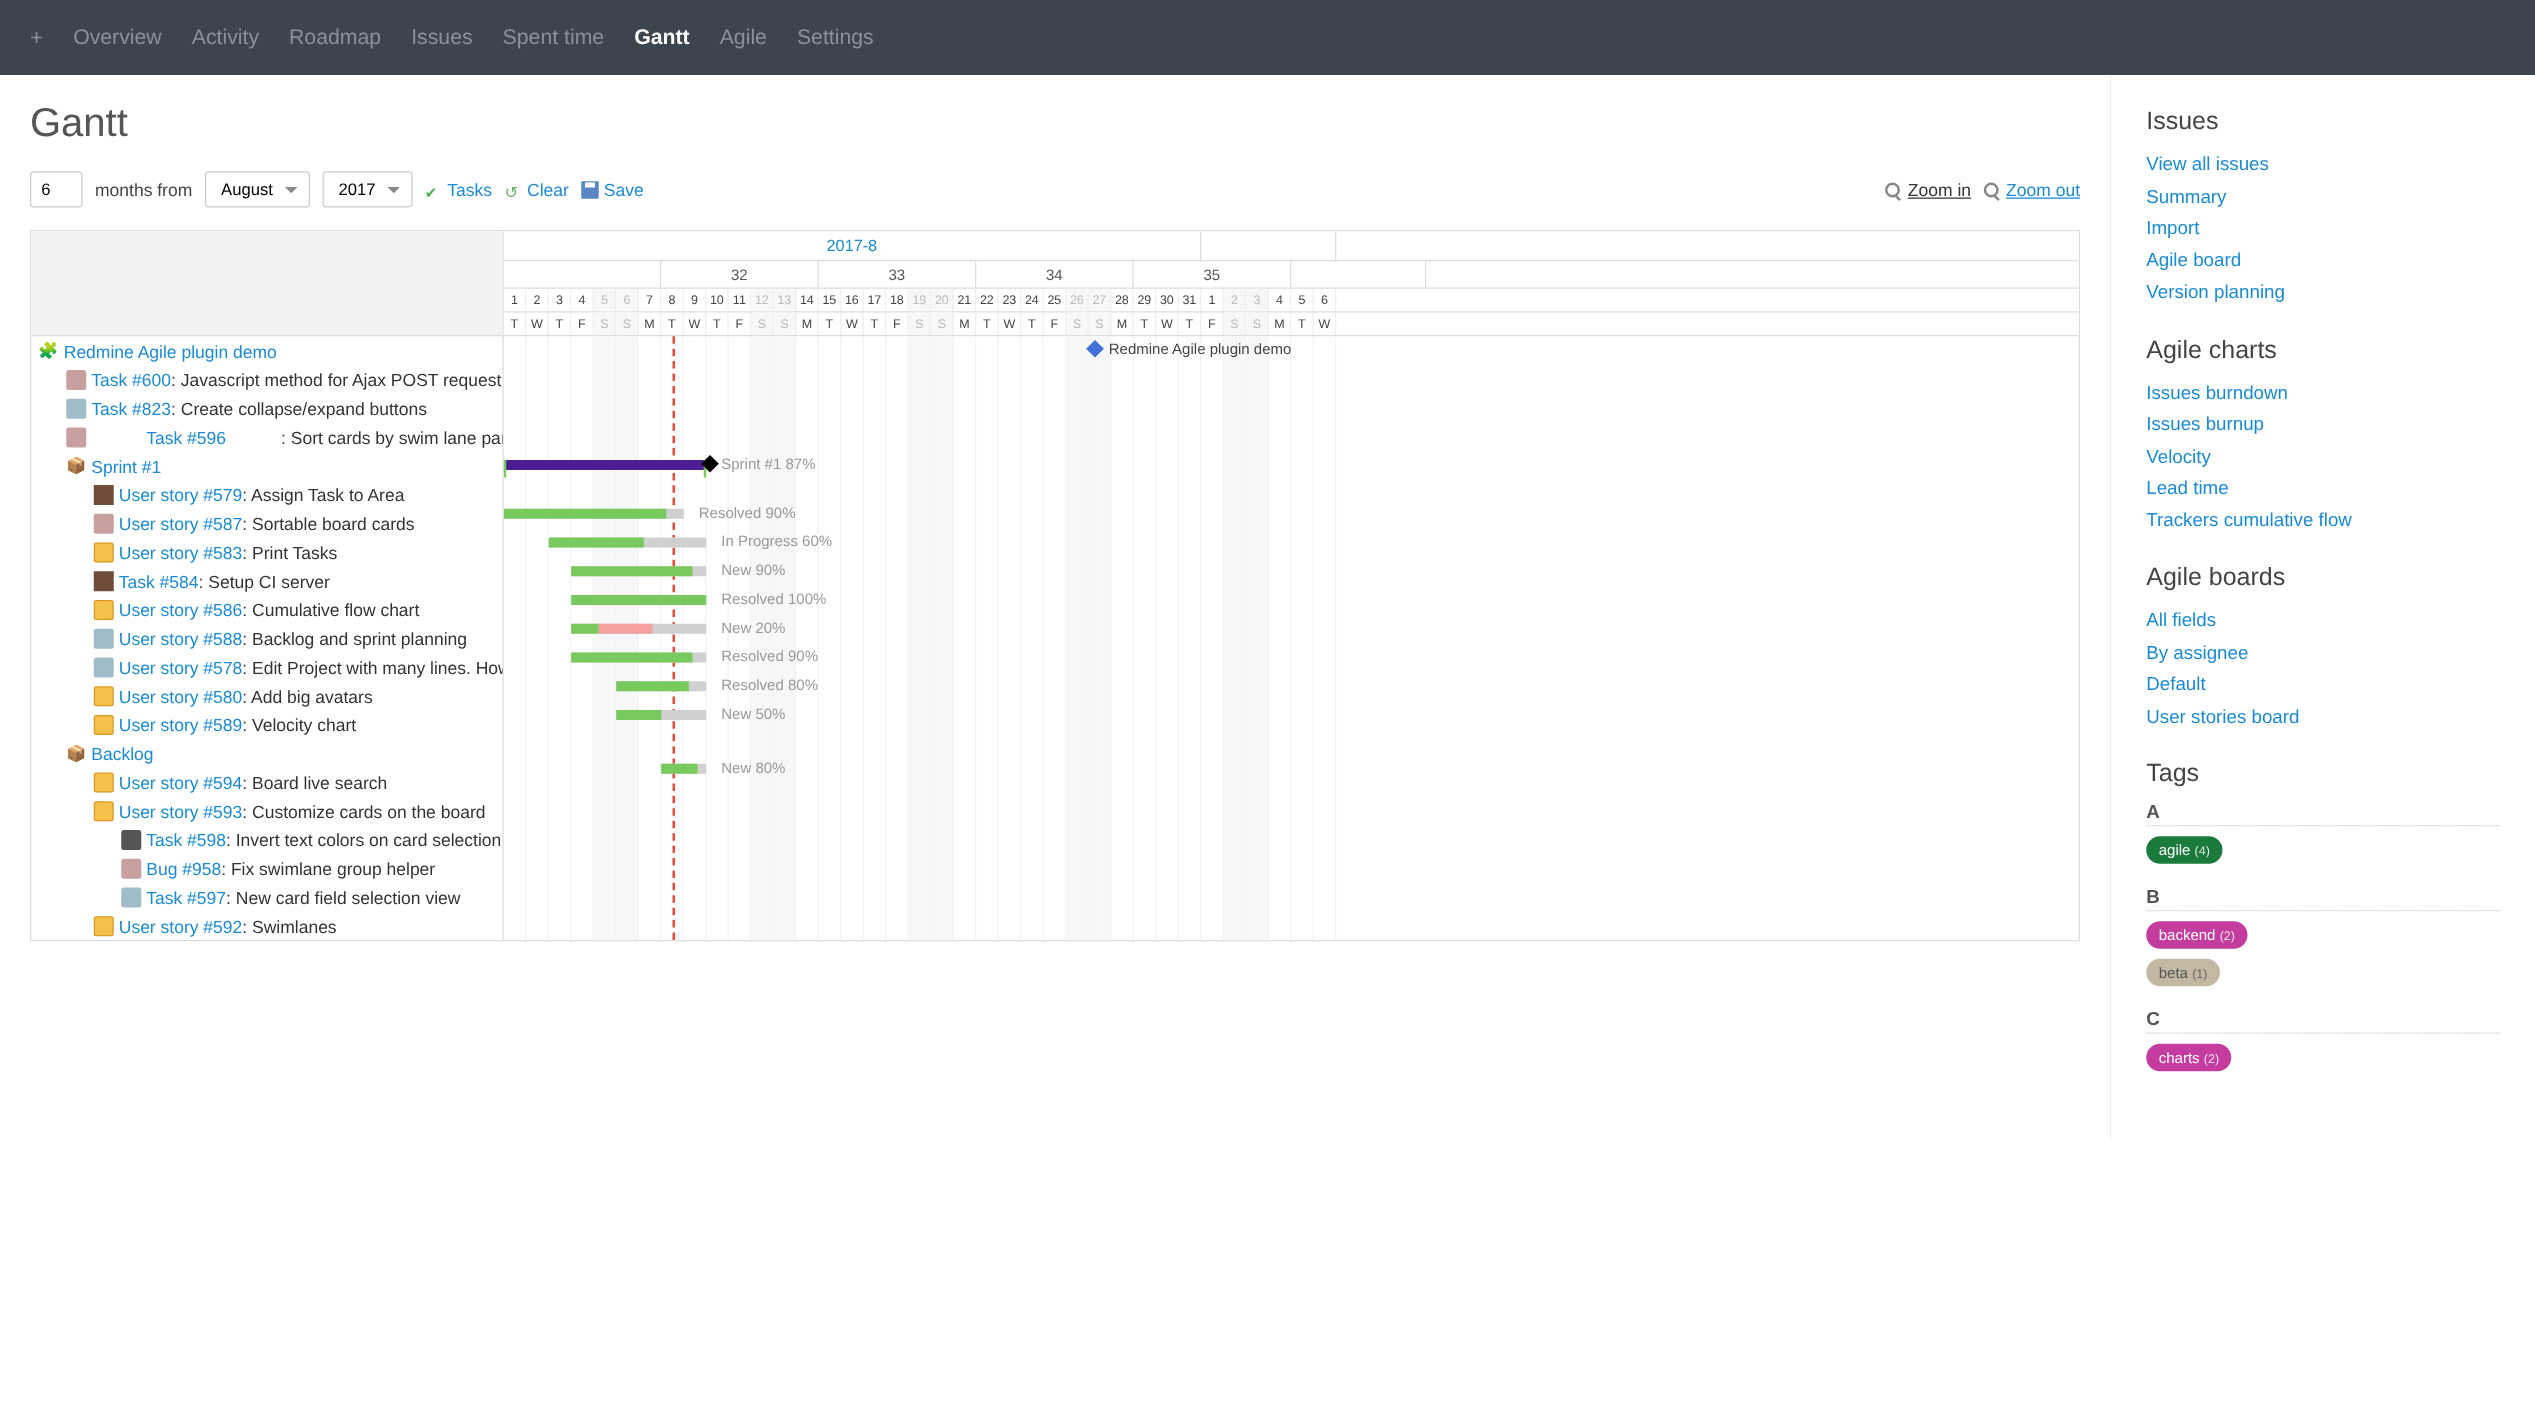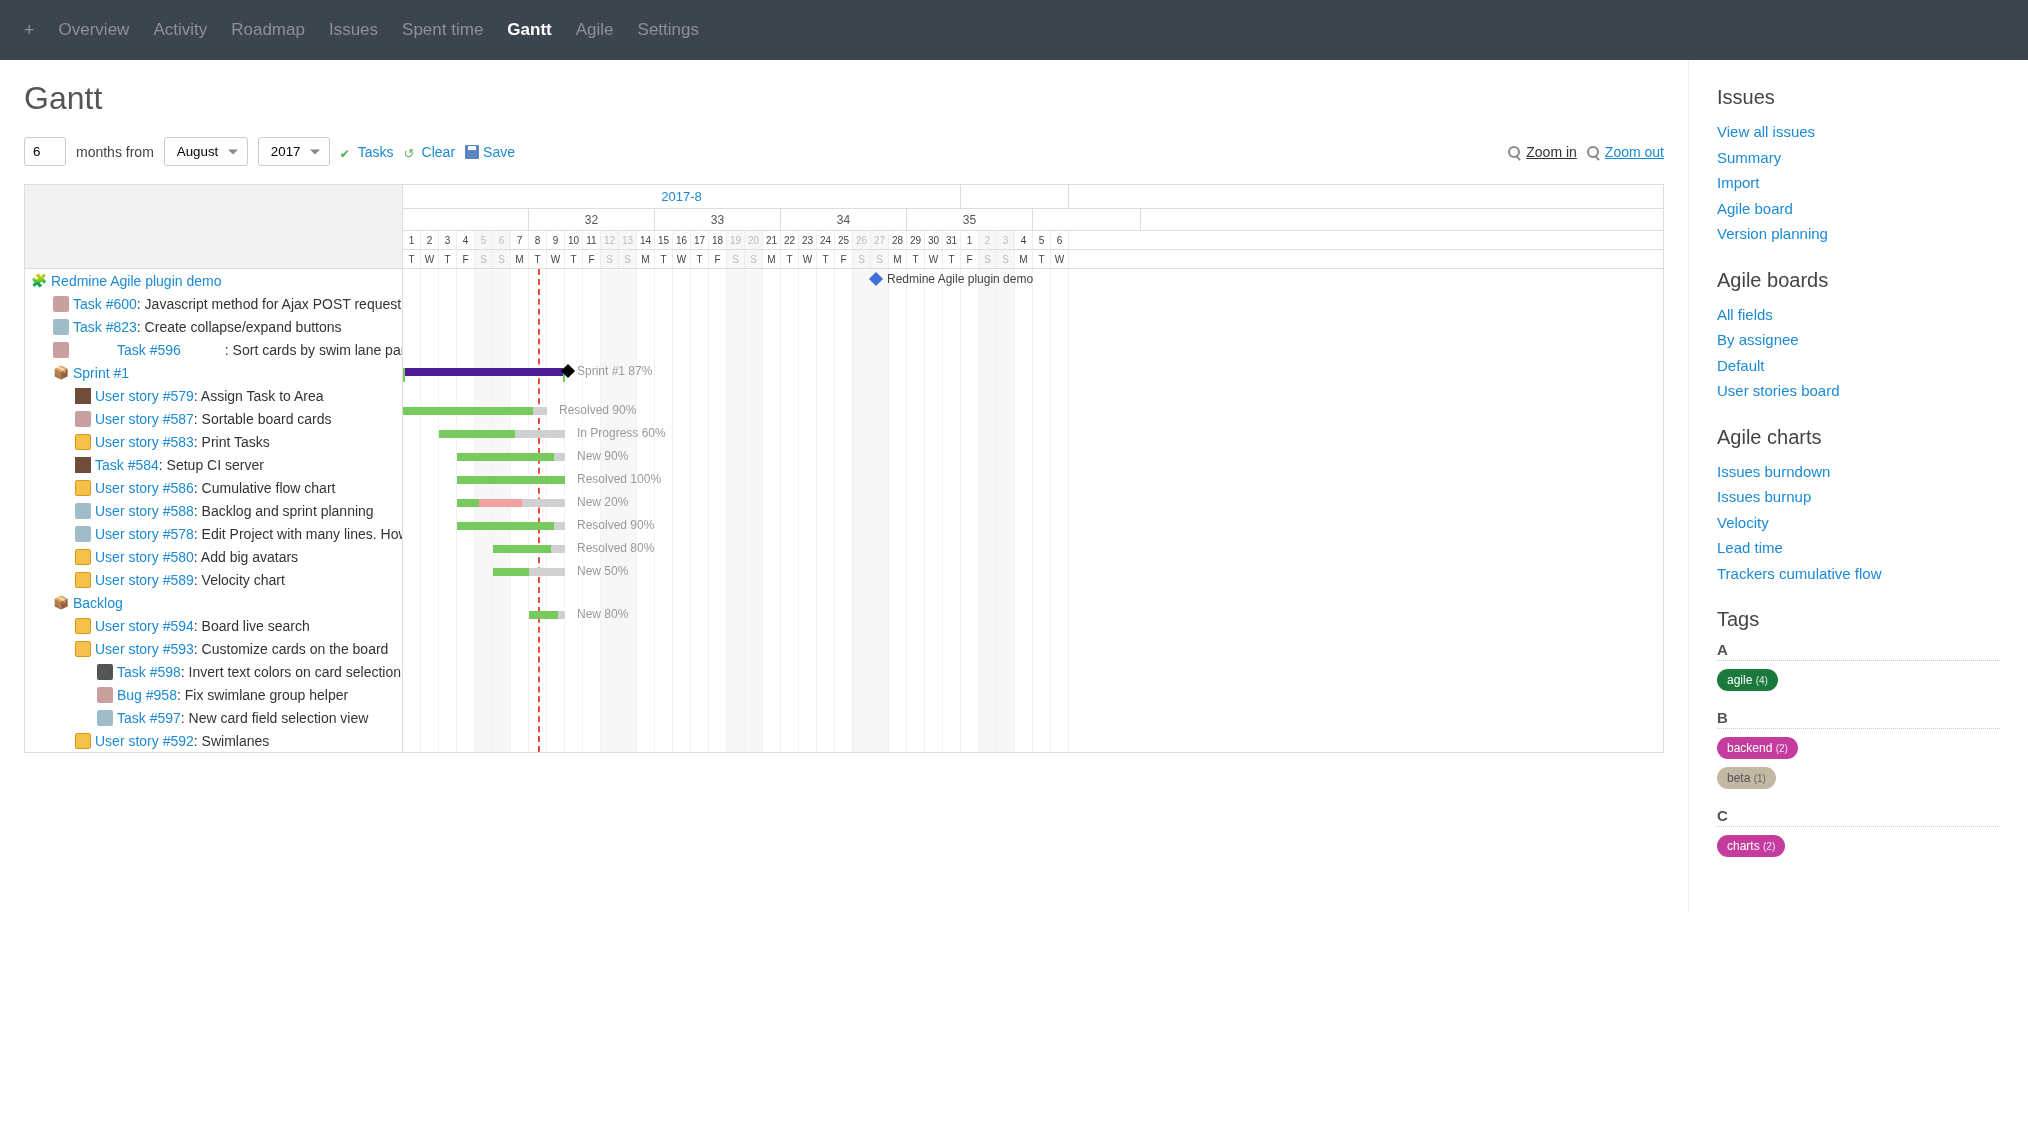--- a/index.html
+++ b/index.html
@@ -467,36 +467,36 @@
       <h3>Issues</h3>
       <div id="side-issues">
           <a href="#">View all issues</a>
           <a href="#">Summary</a>
           <a href="#">Import</a>
           <a href="#">Agile board</a>
           <a href="#">Version planning</a>
         </div>
     </div>
     <div class="side-sec">
-      <h3>Agile boards</h3>
-      <div id="side-boards">
-          <a href="#">All fields</a>
-          <a href="#">By assignee</a>
-          <a href="#">Default</a>
-          <a href="#">User stories board</a>
-        </div>
-    </div>
-    <div class="side-sec">
       <h3>Agile charts</h3>
       <div id="side-charts">
           <a href="#">Issues burndown</a>
           <a href="#">Issues burnup</a>
           <a href="#">Velocity</a>
           <a href="#">Lead time</a>
           <a href="#">Trackers cumulative flow</a>
         </div>
     </div>
     <div class="side-sec">
+      <h3>Agile boards</h3>
+      <div id="side-boards">
+          <a href="#">All fields</a>
+          <a href="#">By assignee</a>
+          <a href="#">Default</a>
+          <a href="#">User stories board</a>
+        </div>
+    </div>
+    <div class="side-sec">
       <h3>Tags</h3>
       <div id="side-tags"><div class="tag-letter">A</div><span class="tag green">agile <span class="cnt">(4)</span></span><br><div class="tag-letter">B</div><span class="tag pink">backend <span class="cnt">(2)</span></span><br><span class="tag beige">beta <span class="cnt">(1)</span></span><br><div class="tag-letter">C</div><span class="tag pink">charts <span class="cnt">(2)</span></span><br></div>
     </div>
   </div>
 </div>
 
 </body></html>

